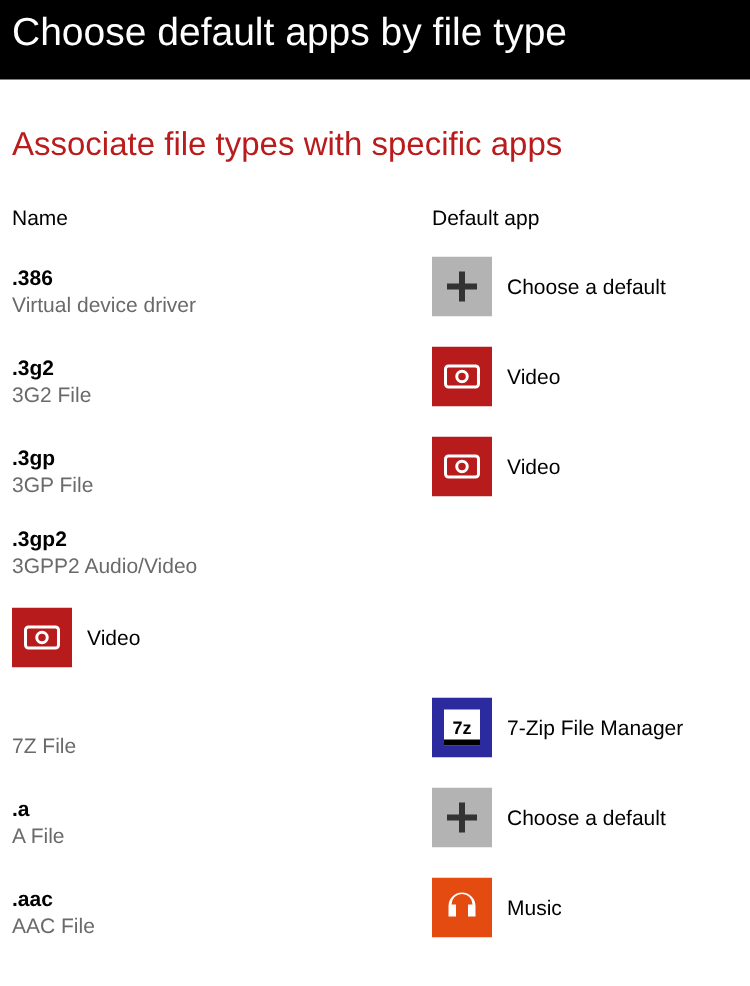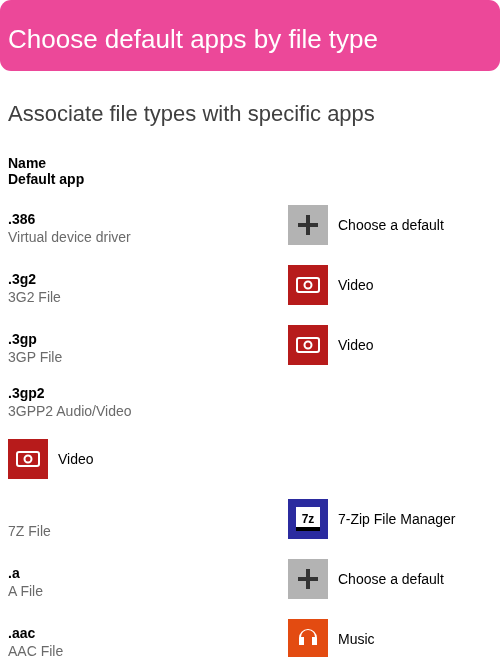--- a/index.html
+++ b/index.html
@@ -3,40 +3,38 @@
 <meta charset="utf-8">
 <style>
   * { margin: 0; padding: 0; box-sizing: border-box; }
   body {
     font-family: "Segoe UI", Arial, sans-serif;
     background: #fff;
     color: #000;
     width: 500px;
   }
   .header {
-    background: #ec4899;
+    background: #000000;
     color: #fff;
-    padding: 24px 8px 16px 8px;
+    padding: 6px 8px 16px 8px;
     font-size: 26px;
     font-weight: 300;
-    border-radius: 11px;
   }
   .content { padding: 30px 8px 10px 8px; }
   .subtitle {
-    color: #404040;
+    color: #b91c1c;
     font-size: 22px;
     font-weight: 400;
     margin-bottom: 28px;
   }
   .columns {
     display: flex;
-    font-weight: 700;
+    font-weight: 400;
     font-size: 14px;
     margin-bottom: 18px;
-    flex-direction: column;
   }
   .col-name { width: 280px; }
   .col-app { flex: 1; }
   .row {
     display: flex;
     align-items: flex-end;
     margin-bottom: 20px;
   }
   .file-col {
     width: 280px;

